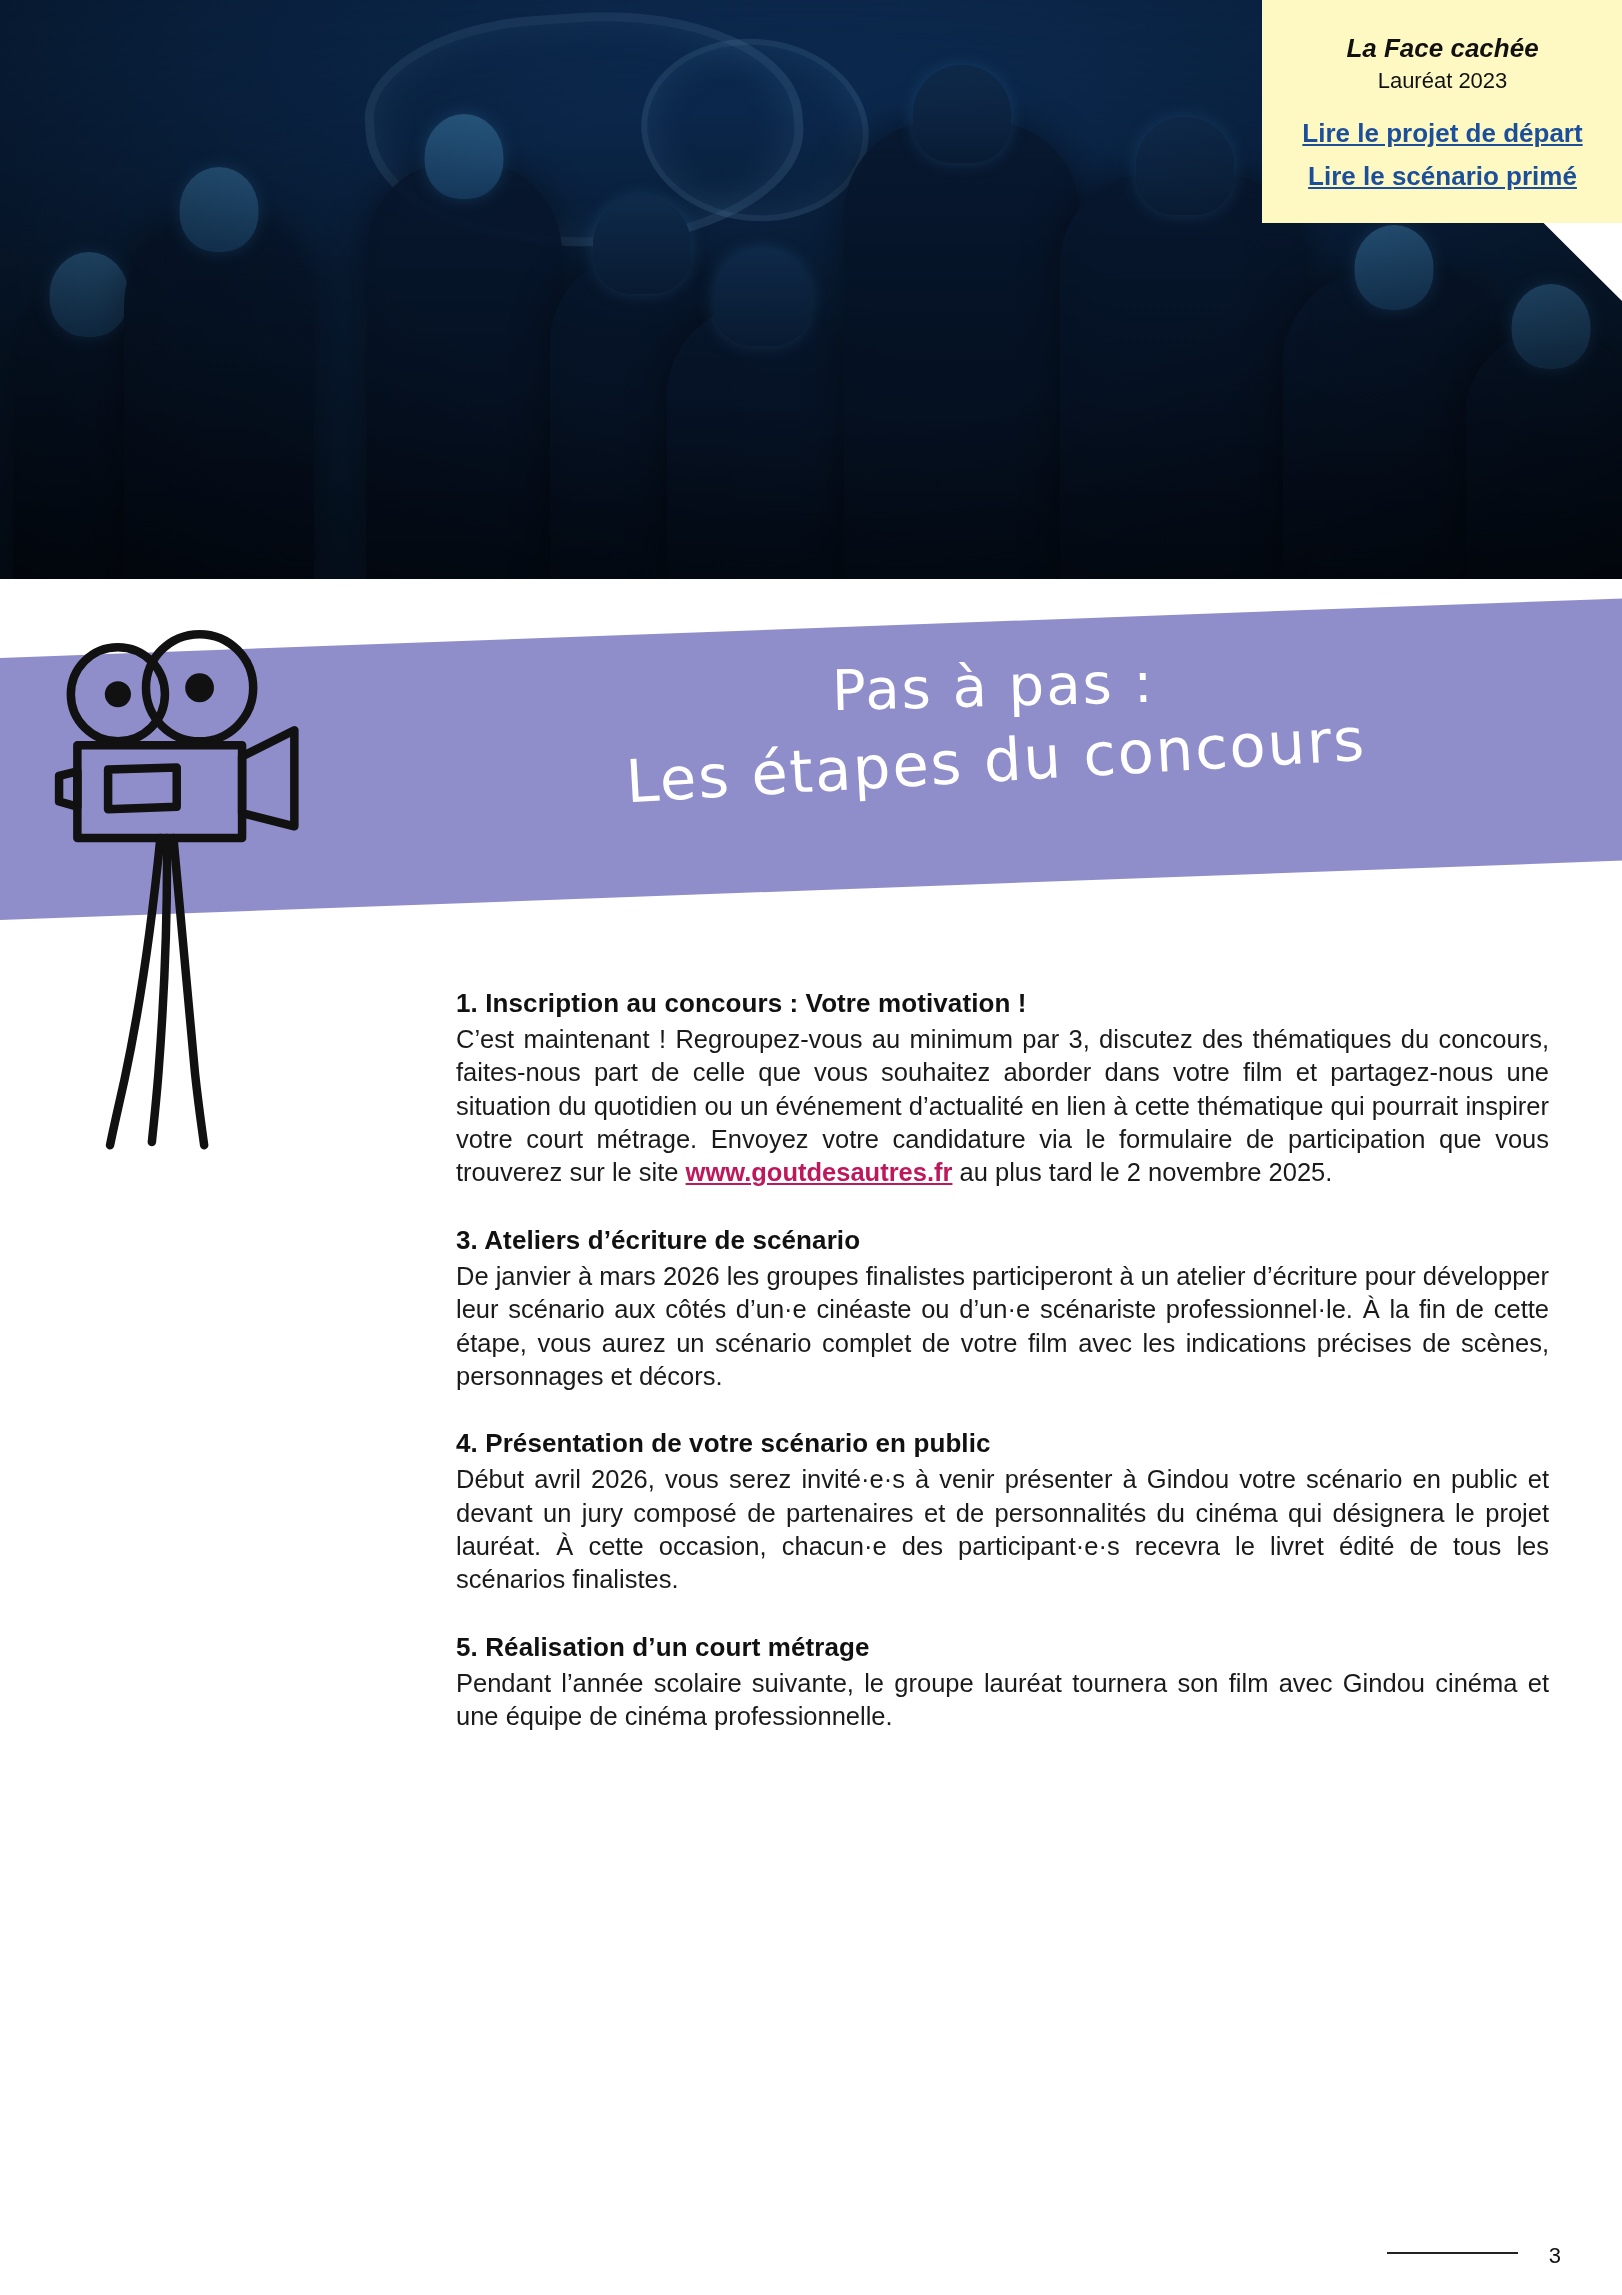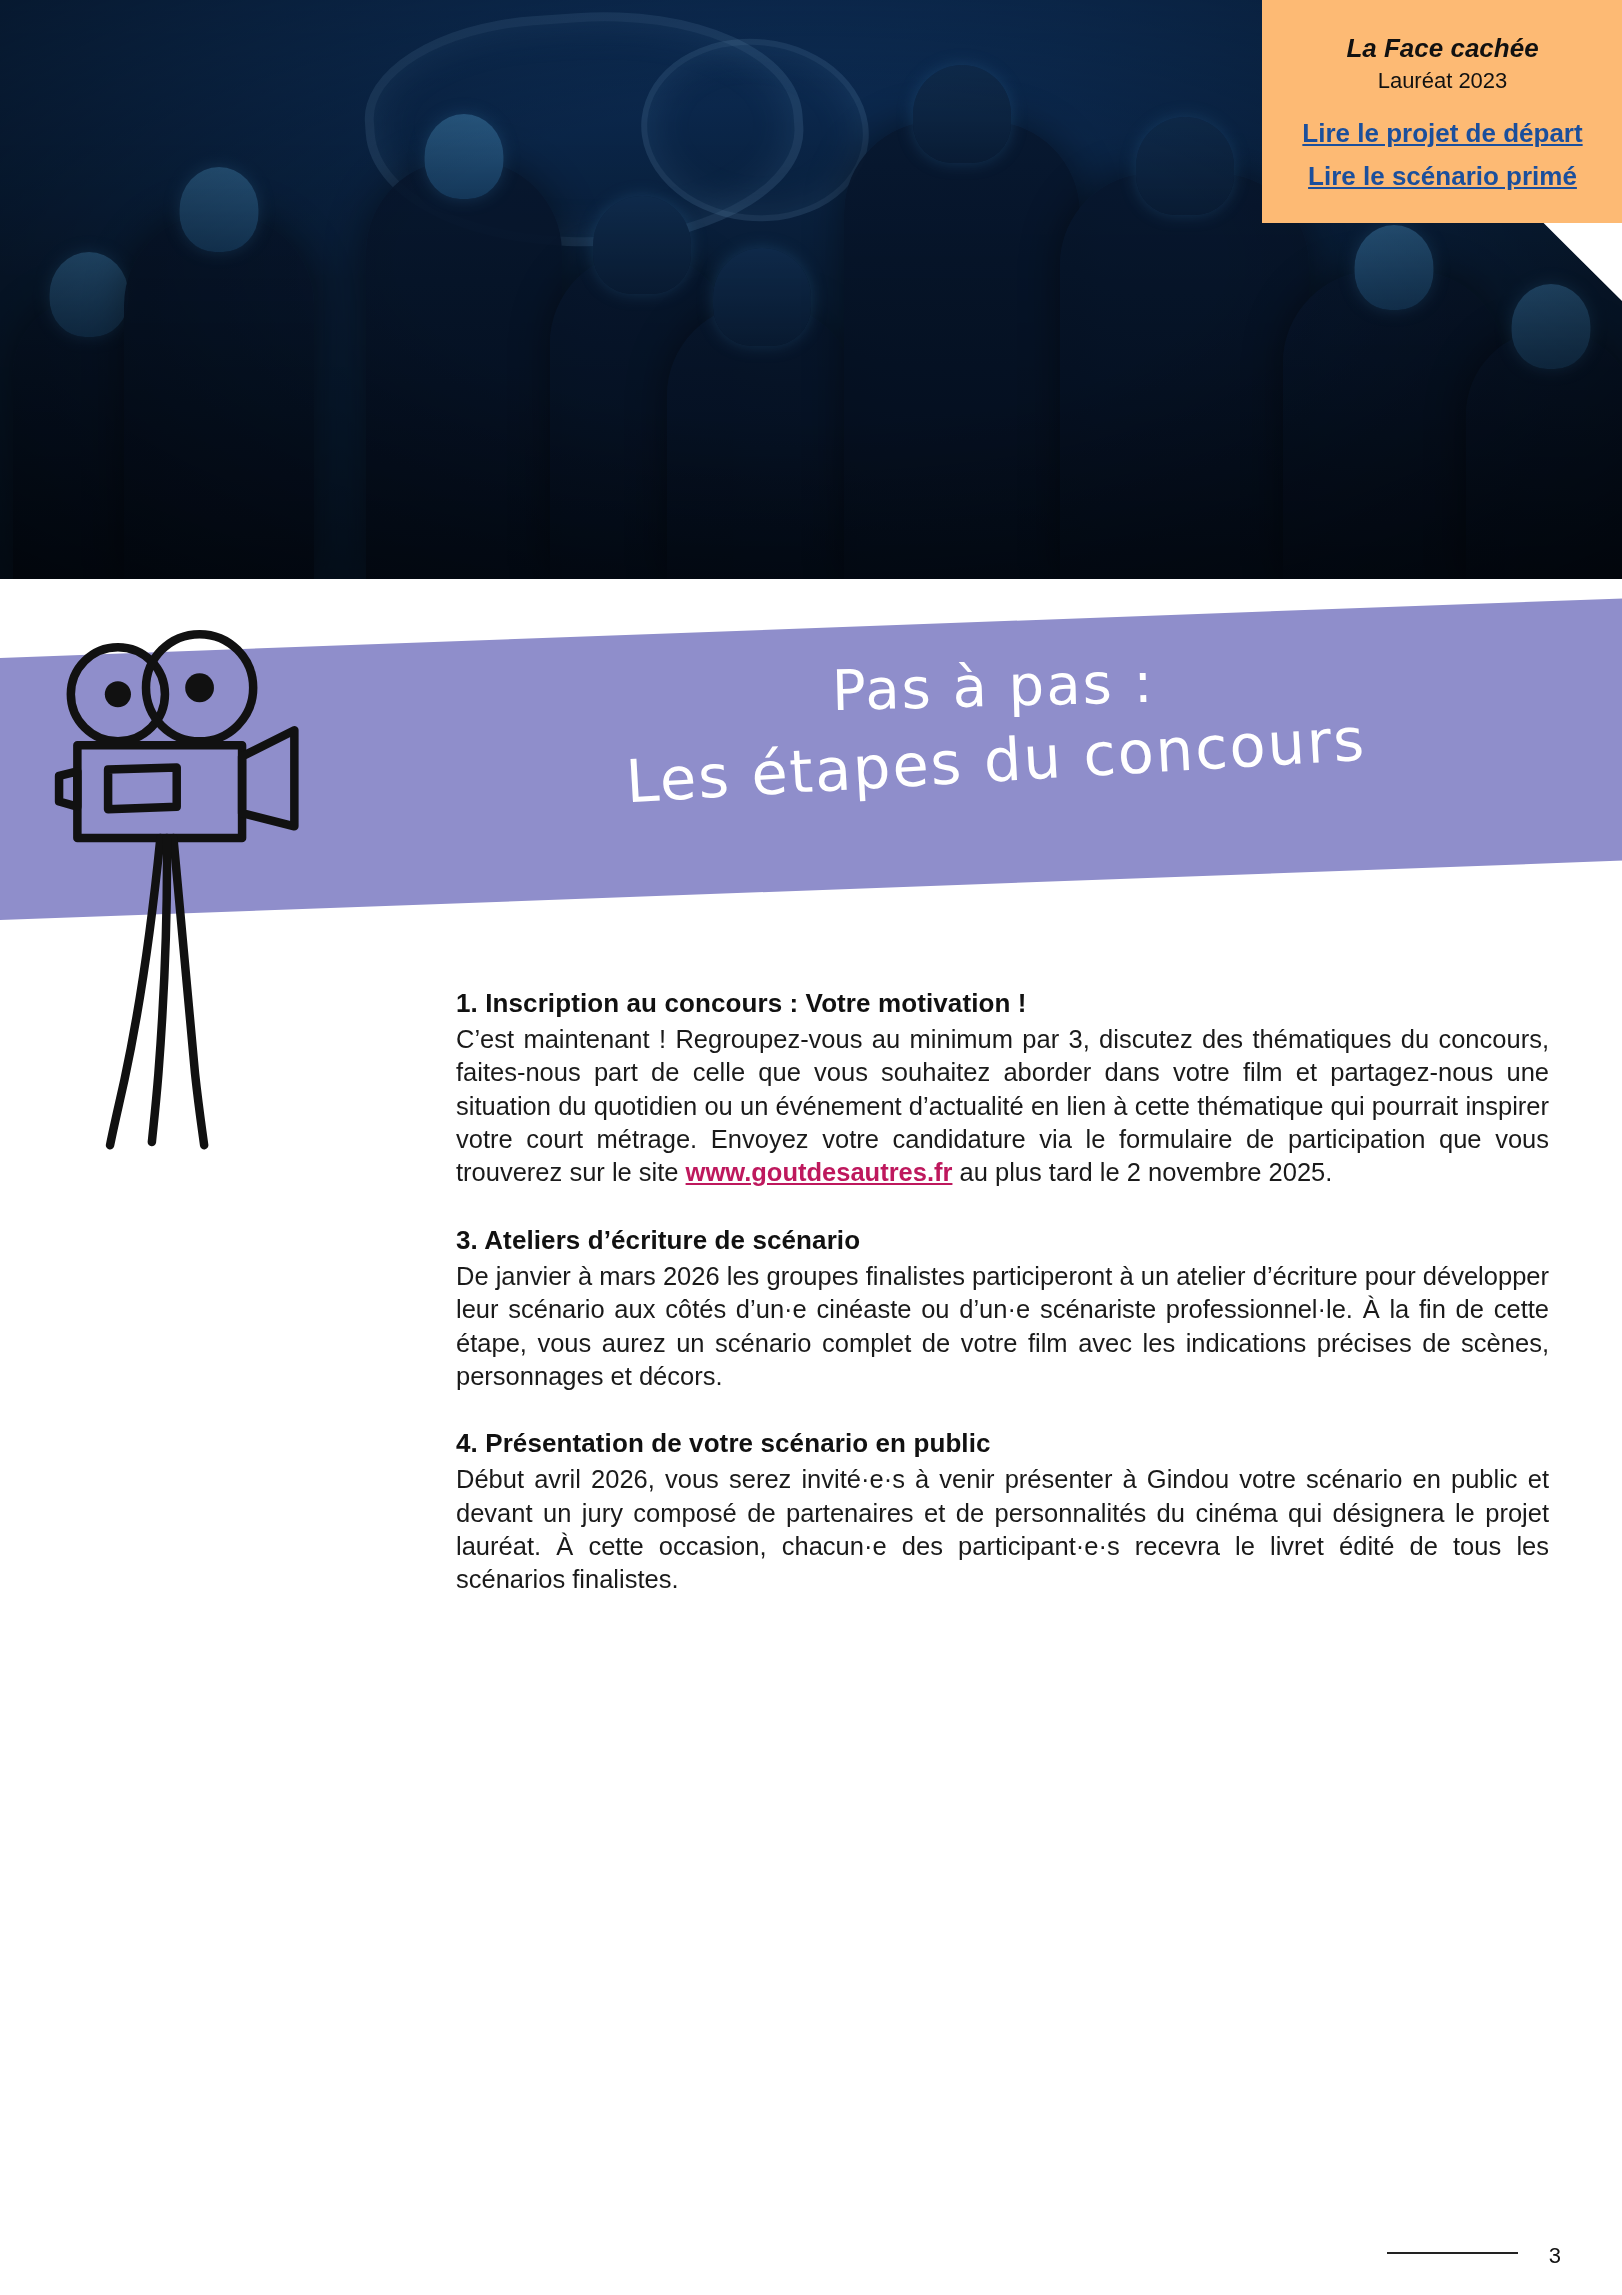--- a/index.html
+++ b/index.html
@@ -93,21 +93,21 @@
     background: linear-gradient(180deg, rgba(18,70,120,0.35) 0%, rgba(6,20,42,0.45) 100%);
     mix-blend-mode: multiply;
   }
 
   
   .film-card {
     position: absolute;
     right: 0;
     top: 0;
     width: 361px;
-    background: #fdba74;
+    background: #fef9c3;
     padding: 34px 26px 19.6px 26px;
     box-sizing: border-box;
     text-align: center;
     z-index: 5;
   }
   .film-card .film-title {
     font-style: italic;
     font-weight: bold;
     font-size: 26px;
     line-height: 1.12;
@@ -326,18 +326,22 @@
   <div class="step">
     <h3>3. Ateliers d’écriture de scénario</h3>
     <p>De janvier à mars 2026 les groupes finalistes participeront à un atelier d’écriture pour développer leur scénario aux côtés d’un·e cinéaste ou d’un·e scénariste professionnel·le. À la fin de cette étape, vous aurez un scénario complet de votre film avec les indications précises de scènes, personnages et décors.</p>
   </div>
 
   <div class="step">
     <h3>4. Présentation de votre scénario en public</h3>
     <p>Début avril 2026, vous serez invité·e·s à venir présenter à Gindou votre scénario en public et devant un jury composé de partenaires et de personnalités du cinéma qui désignera le projet lauréat. À cette occasion, chacun·e des participant·e·s recevra le livret édité de tous les scénarios finalistes.</p>
   </div>
 
+  <div class="step">
+    <h3>5. Réalisation d’un court métrage</h3>
+    <p>Pendant l’année scolaire suivante, le groupe lauréat tournera son film avec Gindou cinéma et une équipe de cinéma professionnelle.</p>
+  </div>
 
 </div>
 
 <div class="footer-rule"></div>
 <div class="footer-page">3</div>
 
 
 </body></html>

